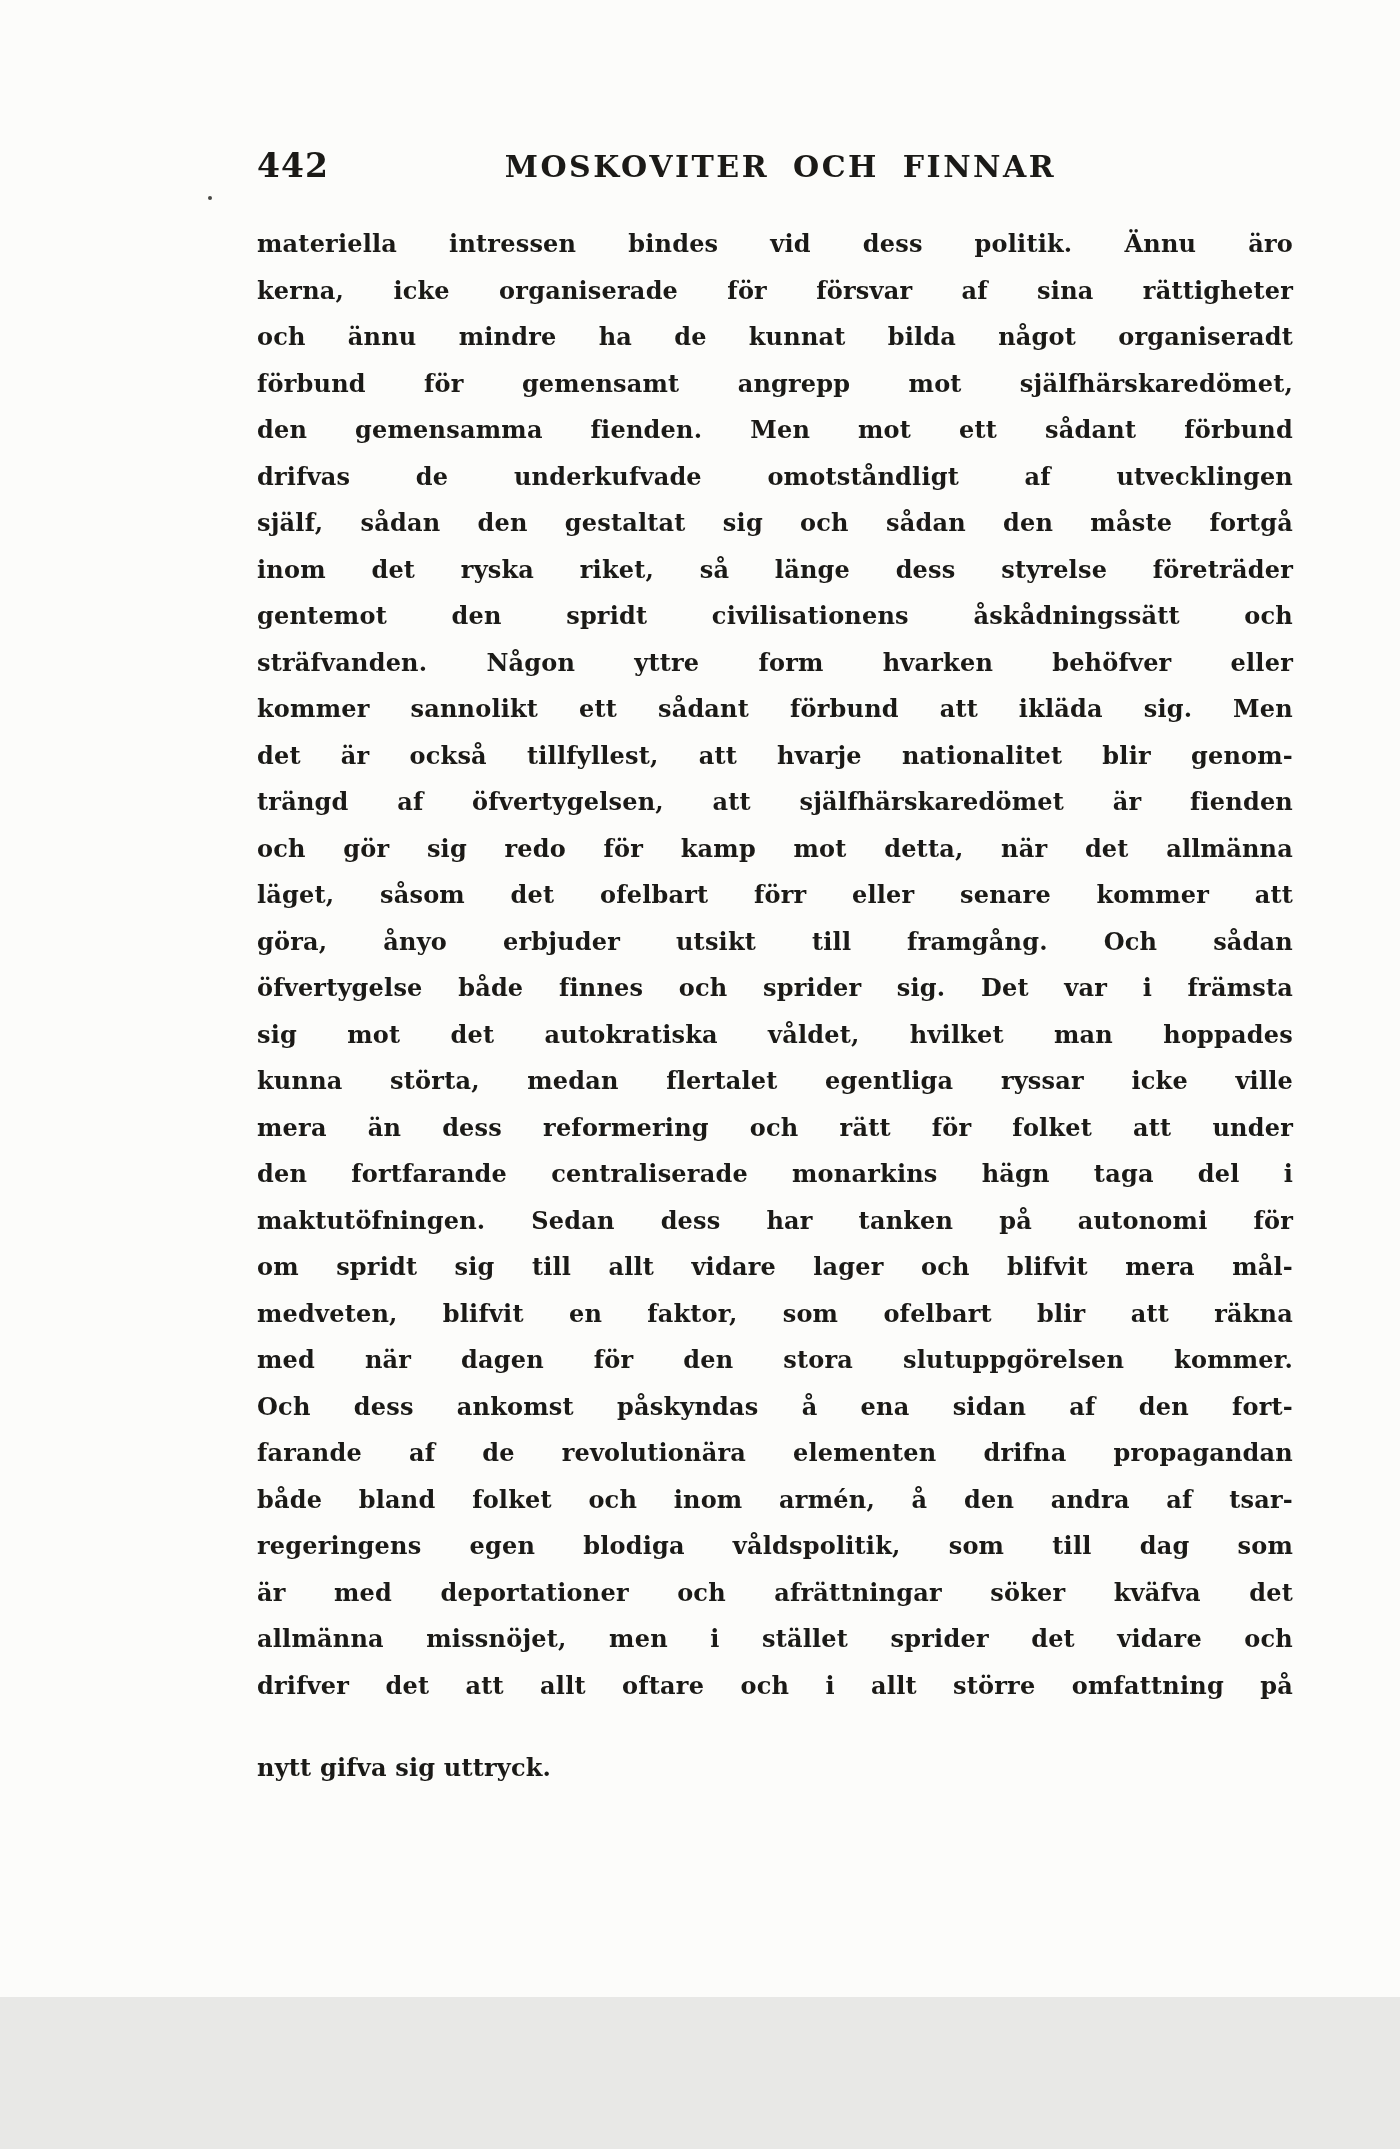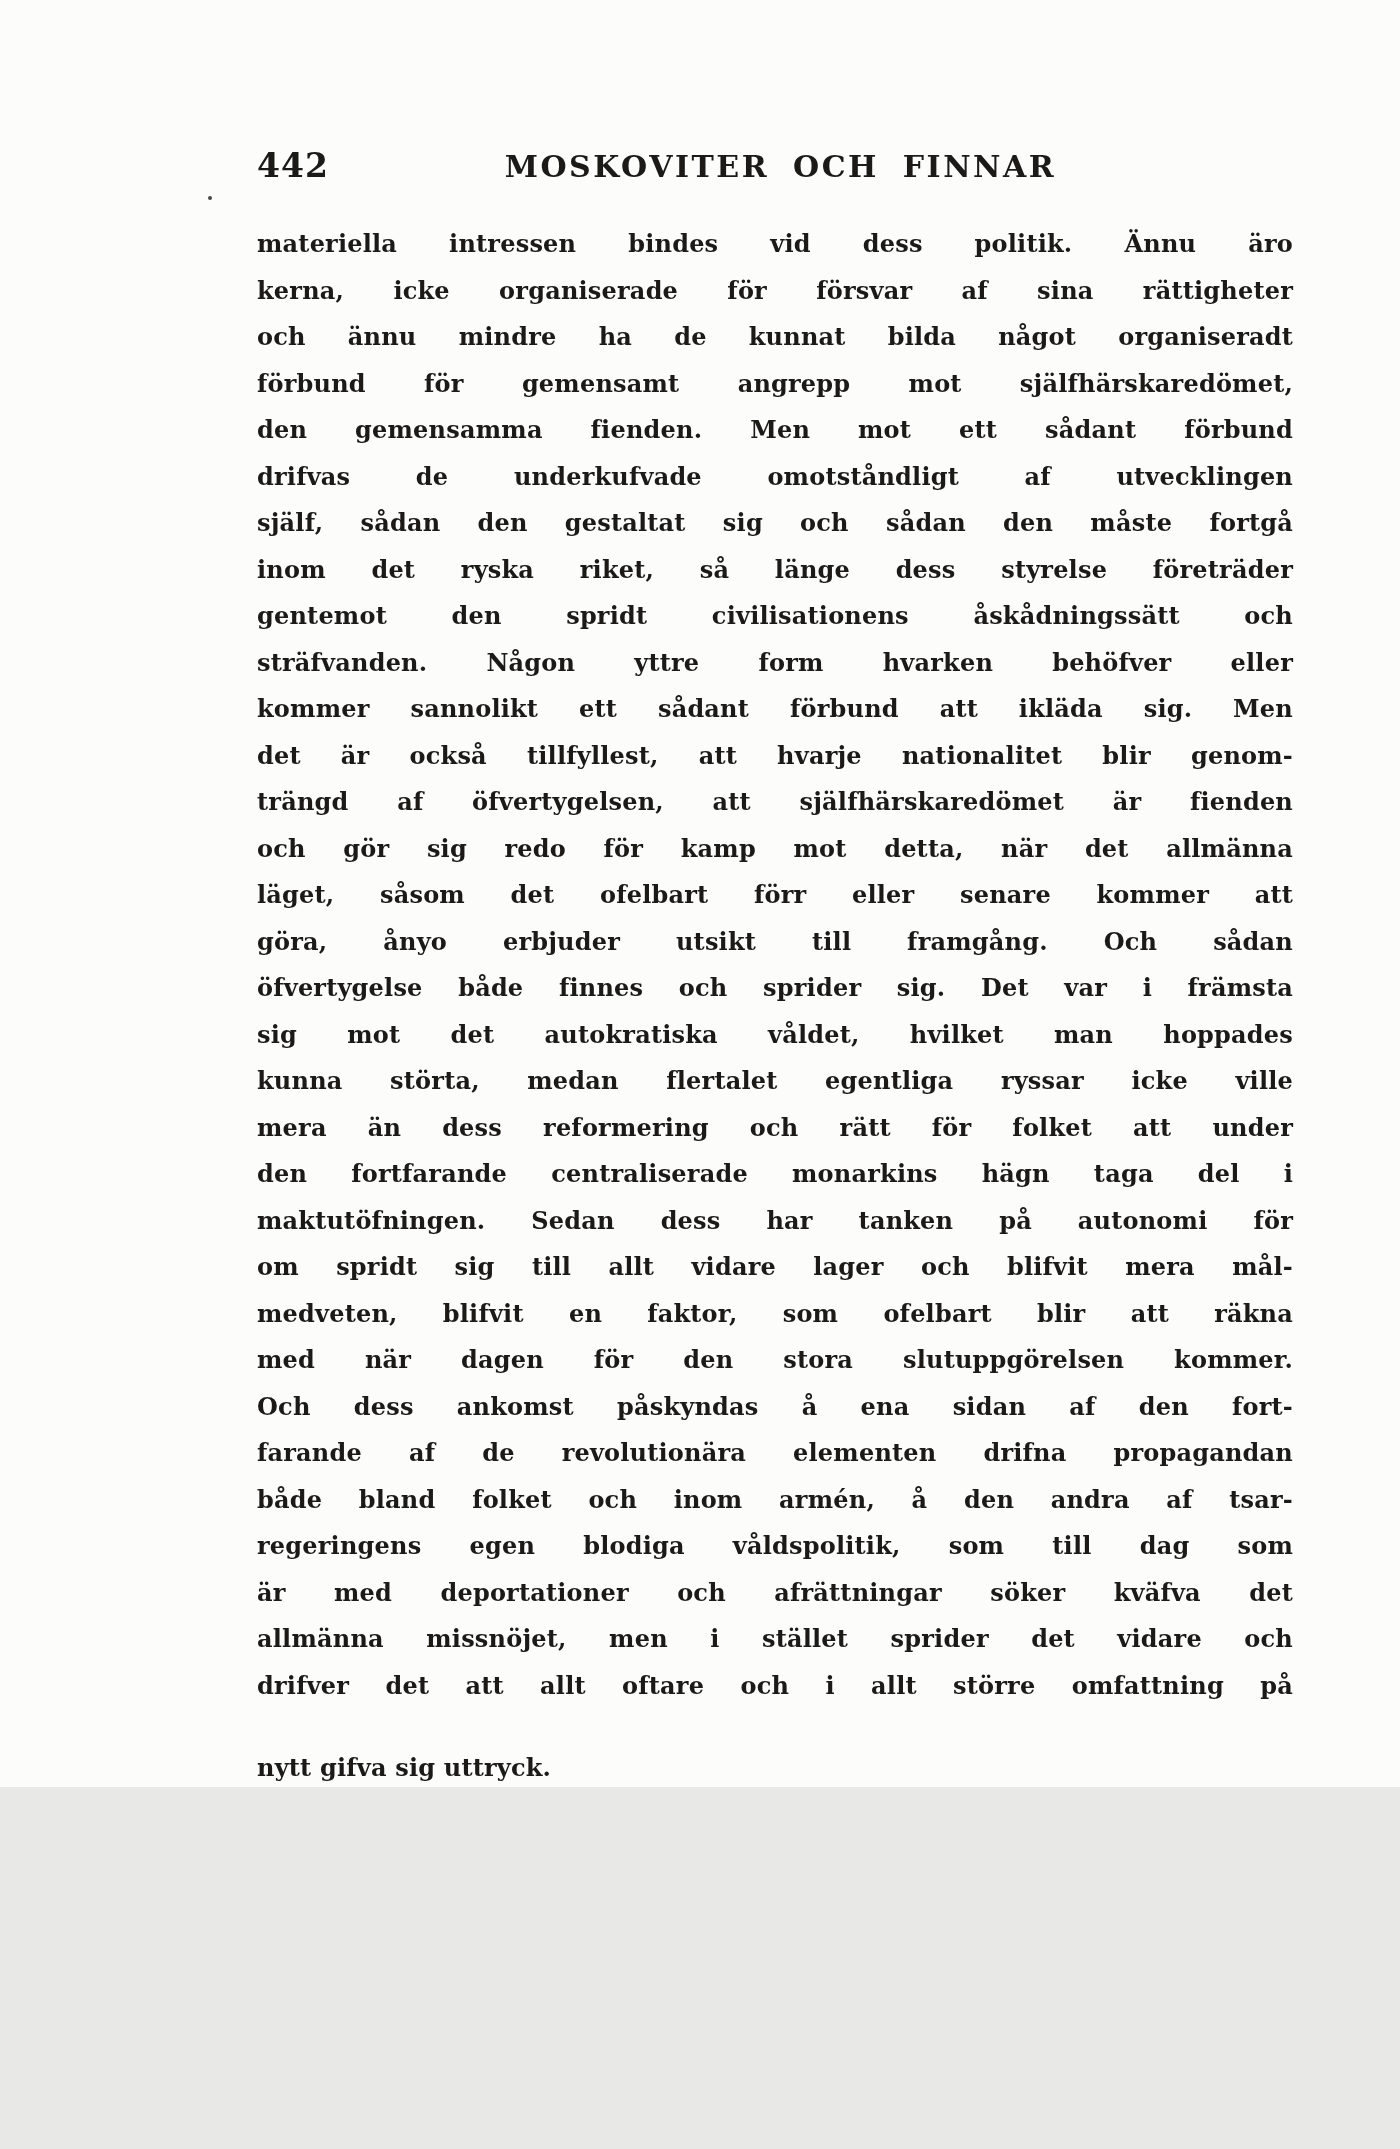--- a/index.html
+++ b/index.html
@@ -4,21 +4,21 @@
 <style>
   :root{
     --ink:#1b1a17;
     --paper:#fcfcfa;
   }
   html,body{margin:0;padding:0;}
   body{background:#e8e8e6;}
   .page{
     position:relative;
     width:1400px;
-    height:1787px;
+    height:1997px;
     margin:0 auto;
     background:var(--paper);
     overflow:hidden;
     font-family:"DejaVu Serif","Liberation Serif",serif;
     color:var(--ink);
   }
   .header-row{
     position:absolute;
     left:257px;
     top:146px;

